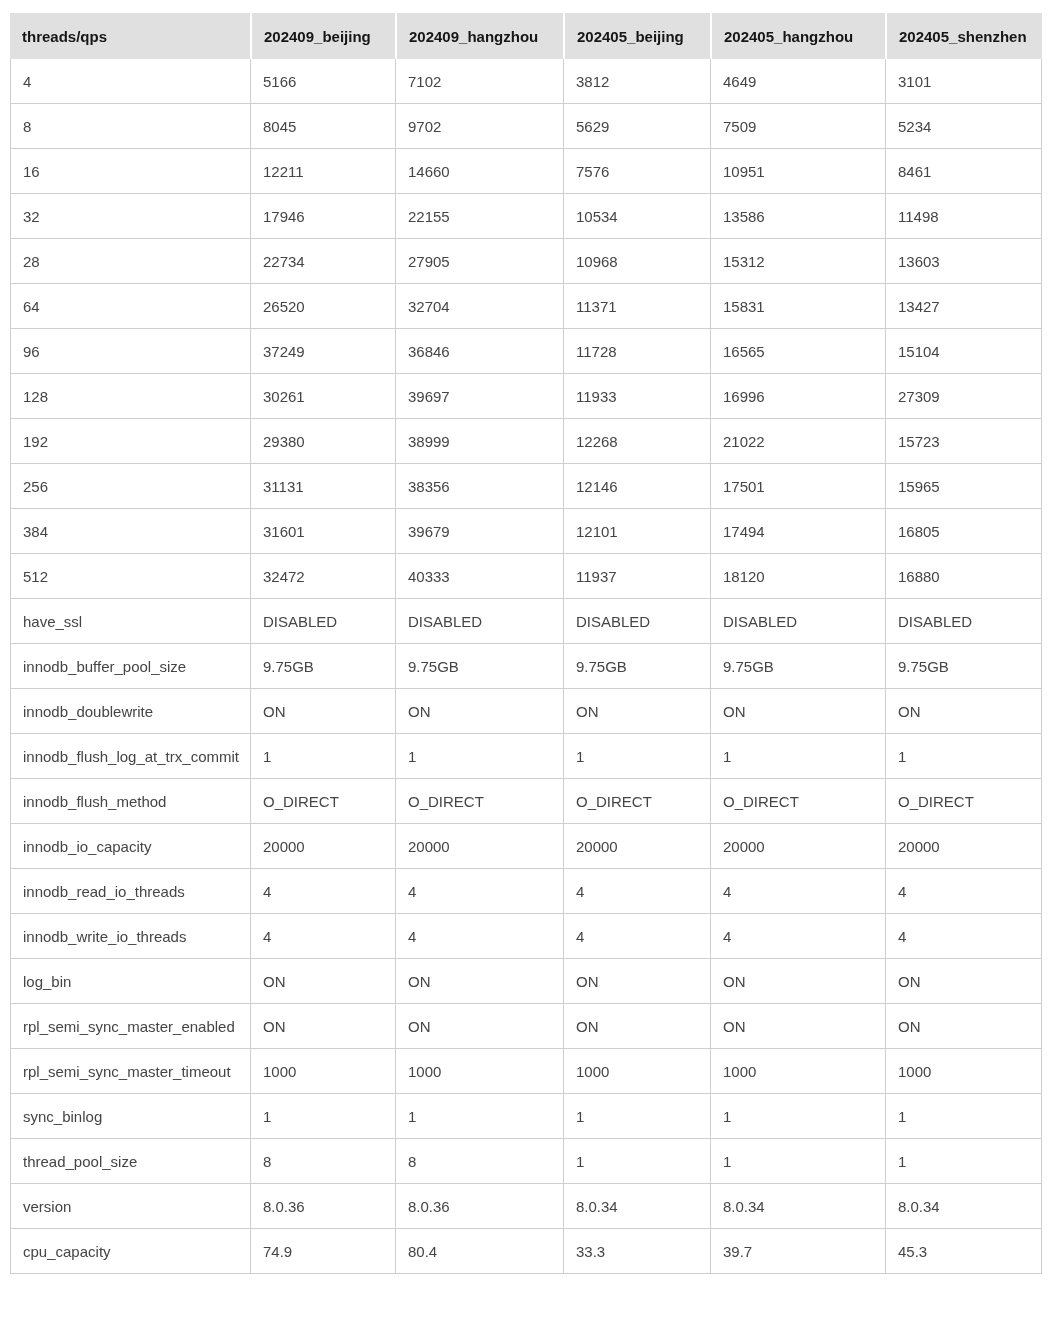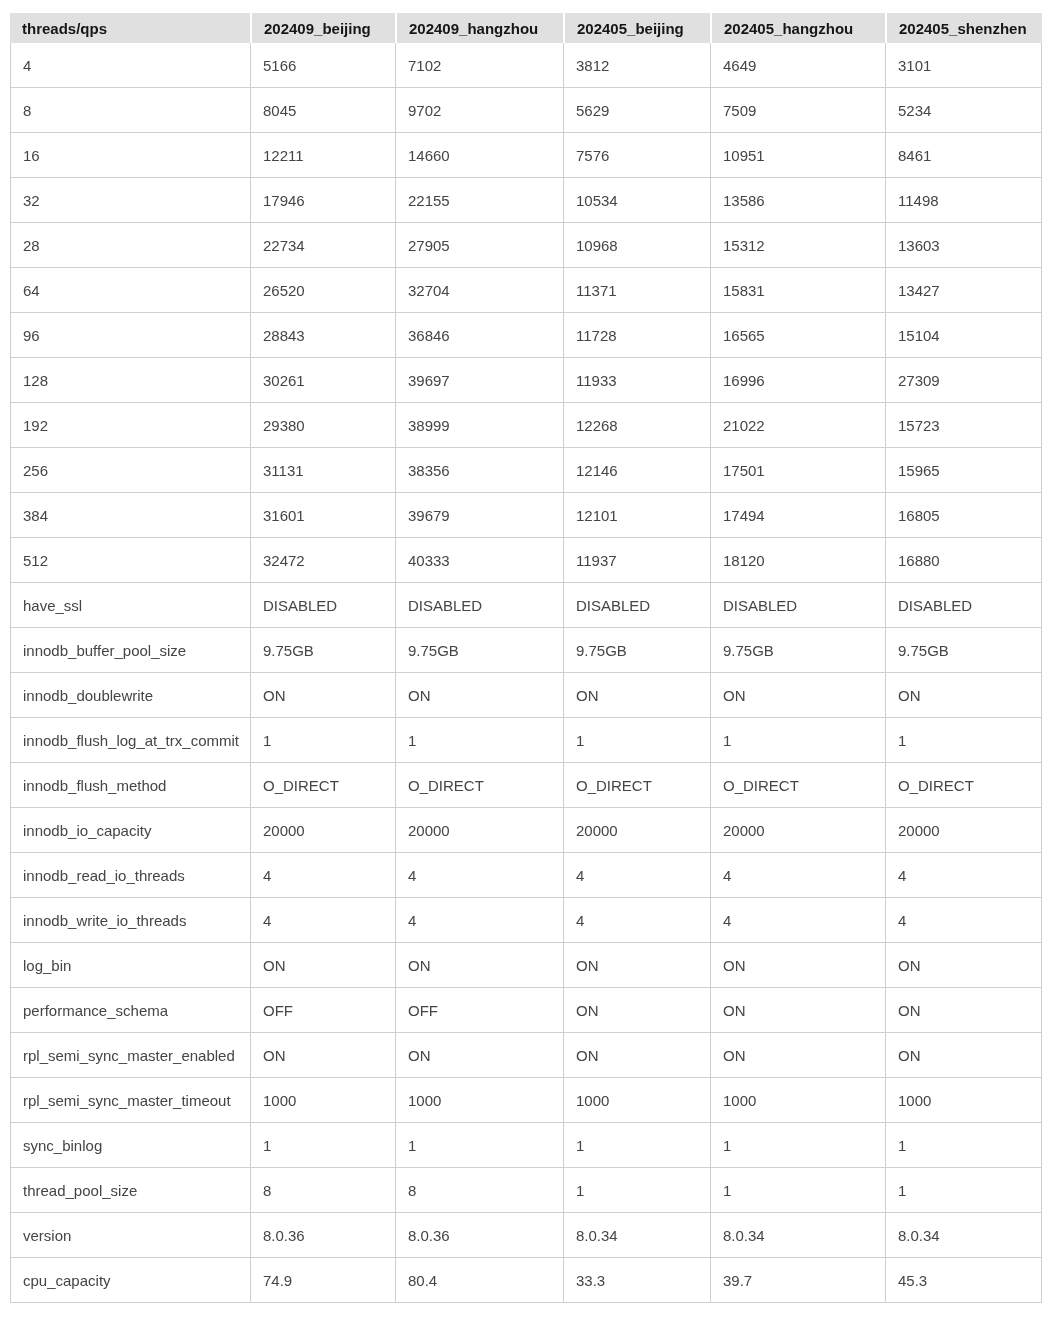--- a/index.html
+++ b/index.html
@@ -17,21 +17,21 @@
     background: var(--page-bg, #ffffff);
   }
   table.benchmark-table {
     border-collapse: separate;
     border-spacing: 0;
     table-layout: fixed;
     width: 1032px;
   }
   table.benchmark-table th {
     background: var(--header-bg, #e0e0e0);
-    height: 30px;
+    height: 46px;
     text-align: left;
     vertical-align: middle;
     padding: 0 8px 0 12px;
     font-size: 15px;
     font-weight: bold;
     color: var(--header-text, #161616);
     white-space: nowrap;
     overflow: hidden;
   }
   table.benchmark-table th + th {
@@ -122,21 +122,21 @@
         <tr>
           <td>64</td>
           <td>26520</td>
           <td>32704</td>
           <td>11371</td>
           <td>15831</td>
           <td>13427</td>
         </tr>
         <tr>
           <td>96</td>
-          <td>28843</td>
+          <td>37249</td>
           <td>36846</td>
           <td>11728</td>
           <td>16565</td>
           <td>15104</td>
         </tr>
         <tr>
           <td>128</td>
           <td>30261</td>
           <td>39697</td>
           <td>11933</td>
@@ -241,28 +241,20 @@
         </tr>
         <tr>
           <td>log_bin</td>
           <td>ON</td>
           <td>ON</td>
           <td>ON</td>
           <td>ON</td>
           <td>ON</td>
         </tr>
         <tr>
-          <td>performance_schema</td>
-          <td>OFF</td>
-          <td>OFF</td>
-          <td>ON</td>
-          <td>ON</td>
-          <td>ON</td>
-        </tr>
-        <tr>
           <td>rpl_semi_sync_master_enabled</td>
           <td>ON</td>
           <td>ON</td>
           <td>ON</td>
           <td>ON</td>
           <td>ON</td>
         </tr>
         <tr>
           <td>rpl_semi_sync_master_timeout</td>
           <td>1000</td>

